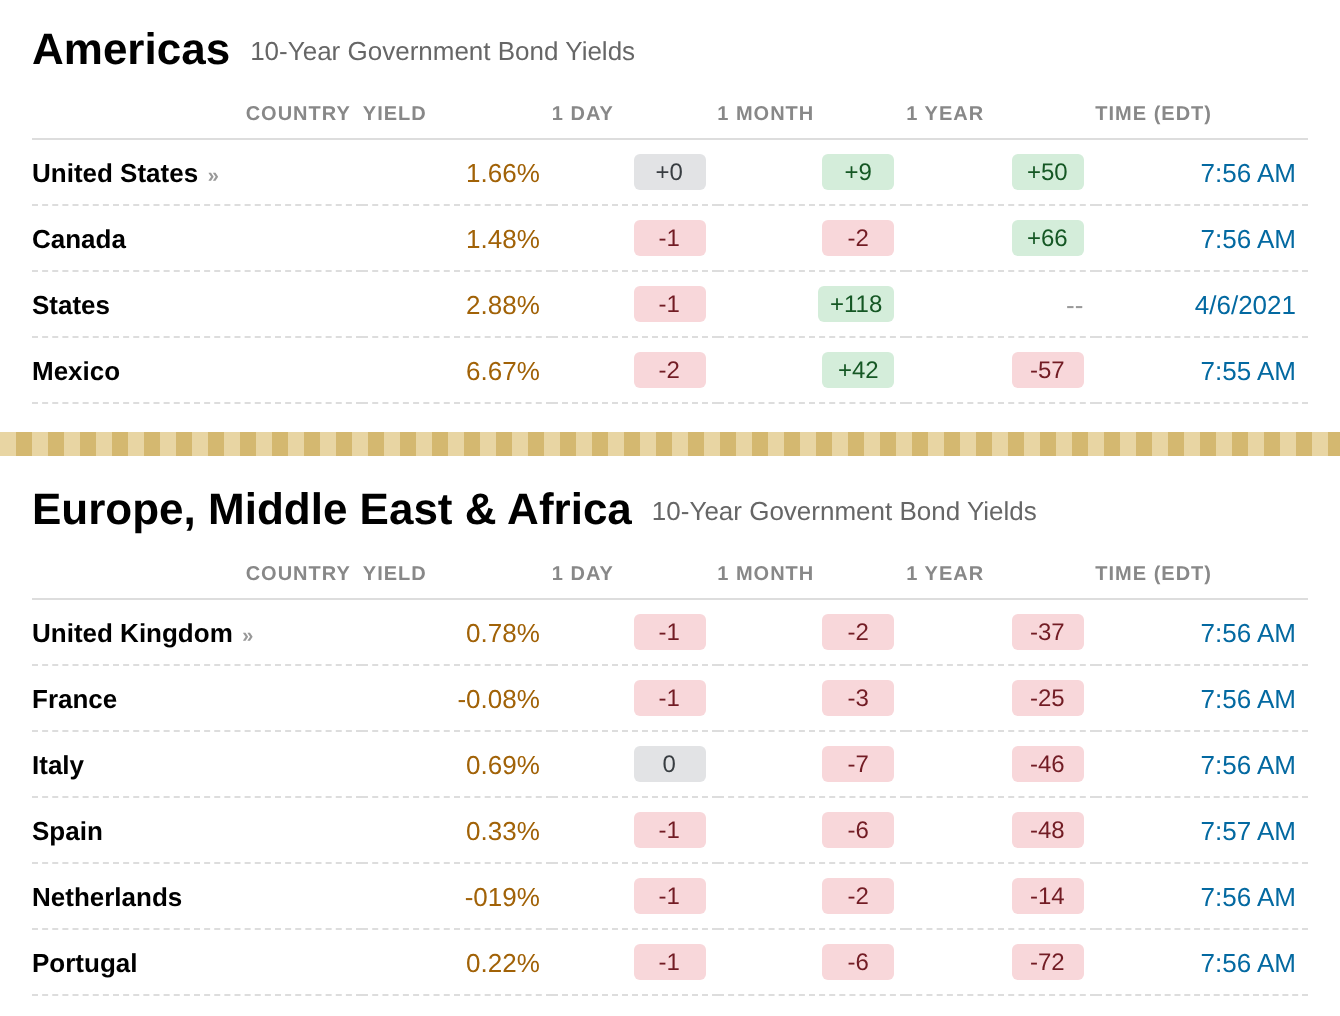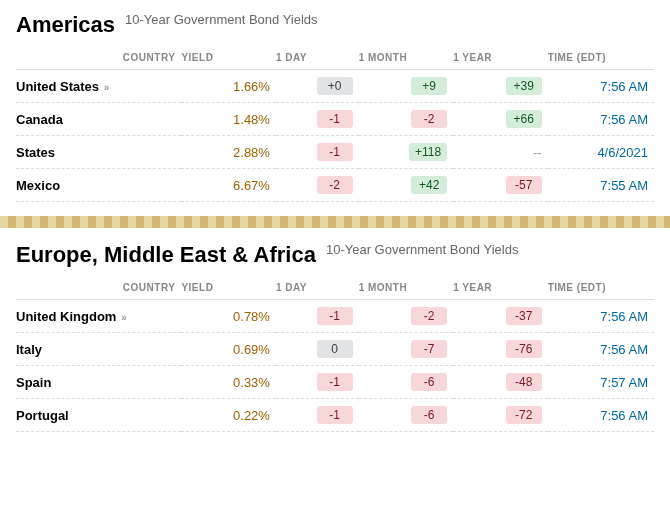--- a/index.html
+++ b/index.html
@@ -5,21 +5,21 @@
     * { margin: 0; padding: 0; box-sizing: border-box; }
     body {
       font-family: -apple-system, BlinkMacSystemFont, 'Helvetica Neue', Arial, sans-serif;
       background: #fff;
       color: #000;
       font-size: 13px;
       padding: 12px 16px;
     }
     .section-header {
       display: flex;
-      align-items: flex-start;
+      align-items: center;
       gap: 10px;
       margin-bottom: 10px;
     }
     .section-title {
       font-size: 22px;
       font-weight: 700;
       color: #000;
     }
     .section-subtitle {
       font-size: 13px;
@@ -132,21 +132,21 @@
         <th class="col-1year">1 YEAR</th>
         <th class="col-time">TIME (EDT)</th>
       </tr>
     </thead>
     <tbody id="americas-tbody">
     <tr>
           <td><span class="country-name">United States<span class="link-arrow"> »</span></span></td>
           <td class="yield-val">1.66%</td>
           <td><span class="badge badge-neutral">+0</span></td>
           <td><span class="badge badge-green">+9</span></td>
-          <td><span class="badge badge-green">+39</span></td>
+          <td><span class="badge badge-green">+50</span></td>
           <td class="time-val">7:56 AM</td>
         </tr>
         <tr>
           <td><span class="country-name">Canada</span></td>
           <td class="yield-val">1.48%</td>
           <td><span class="badge badge-red">-1</span></td>
           <td><span class="badge badge-red">-2</span></td>
           <td><span class="badge badge-green">+66</span></td>
           <td class="time-val">7:56 AM</td>
         </tr>
@@ -191,36 +191,52 @@
     <tbody id="emea-tbody">
         <tr>
           <td><span class="country-name">United Kingdom<span class="link-arrow"> »</span></span></td>
           <td class="yield-val">0.78%</td>
           <td><span class="badge badge-red">-1</span></td>
           <td><span class="badge badge-red">-2</span></td>
           <td><span class="badge badge-red">-37</span></td>
           <td class="time-val">7:56 AM</td>
         </tr>
         <tr>
+          <td><span class="country-name">France</span></td>
+          <td class="yield-val">-0.08%</td>
+          <td><span class="badge badge-red">-1</span></td>
+          <td><span class="badge badge-red">-3</span></td>
+          <td><span class="badge badge-red">-25</span></td>
+          <td class="time-val">7:56 AM</td>
+        </tr>
+        <tr>
           <td><span class="country-name">Italy</span></td>
           <td class="yield-val">0.69%</td>
           <td><span class="badge badge-neutral">0</span></td>
           <td><span class="badge badge-red">-7</span></td>
-          <td><span class="badge badge-red">-76</span></td>
+          <td><span class="badge badge-red">-46</span></td>
           <td class="time-val">7:56 AM</td>
         </tr>
         <tr>
           <td><span class="country-name">Spain</span></td>
           <td class="yield-val">0.33%</td>
           <td><span class="badge badge-red">-1</span></td>
           <td><span class="badge badge-red">-6</span></td>
           <td><span class="badge badge-red">-48</span></td>
           <td class="time-val">7:57 AM</td>
         </tr>
         <tr>
+          <td><span class="country-name">Netherlands</span></td>
+          <td class="yield-val">-019%</td>
+          <td><span class="badge badge-red">-1</span></td>
+          <td><span class="badge badge-red">-2</span></td>
+          <td><span class="badge badge-red">-14</span></td>
+          <td class="time-val">7:56 AM</td>
+        </tr>
+        <tr>
           <td><span class="country-name">Portugal</span></td>
           <td class="yield-val">0.22%</td>
           <td><span class="badge badge-red">-1</span></td>
           <td><span class="badge badge-red">-6</span></td>
           <td><span class="badge badge-red">-72</span></td>
           <td class="time-val">7:56 AM</td>
         </tr>
       </tbody>
   </table>
 </div>

